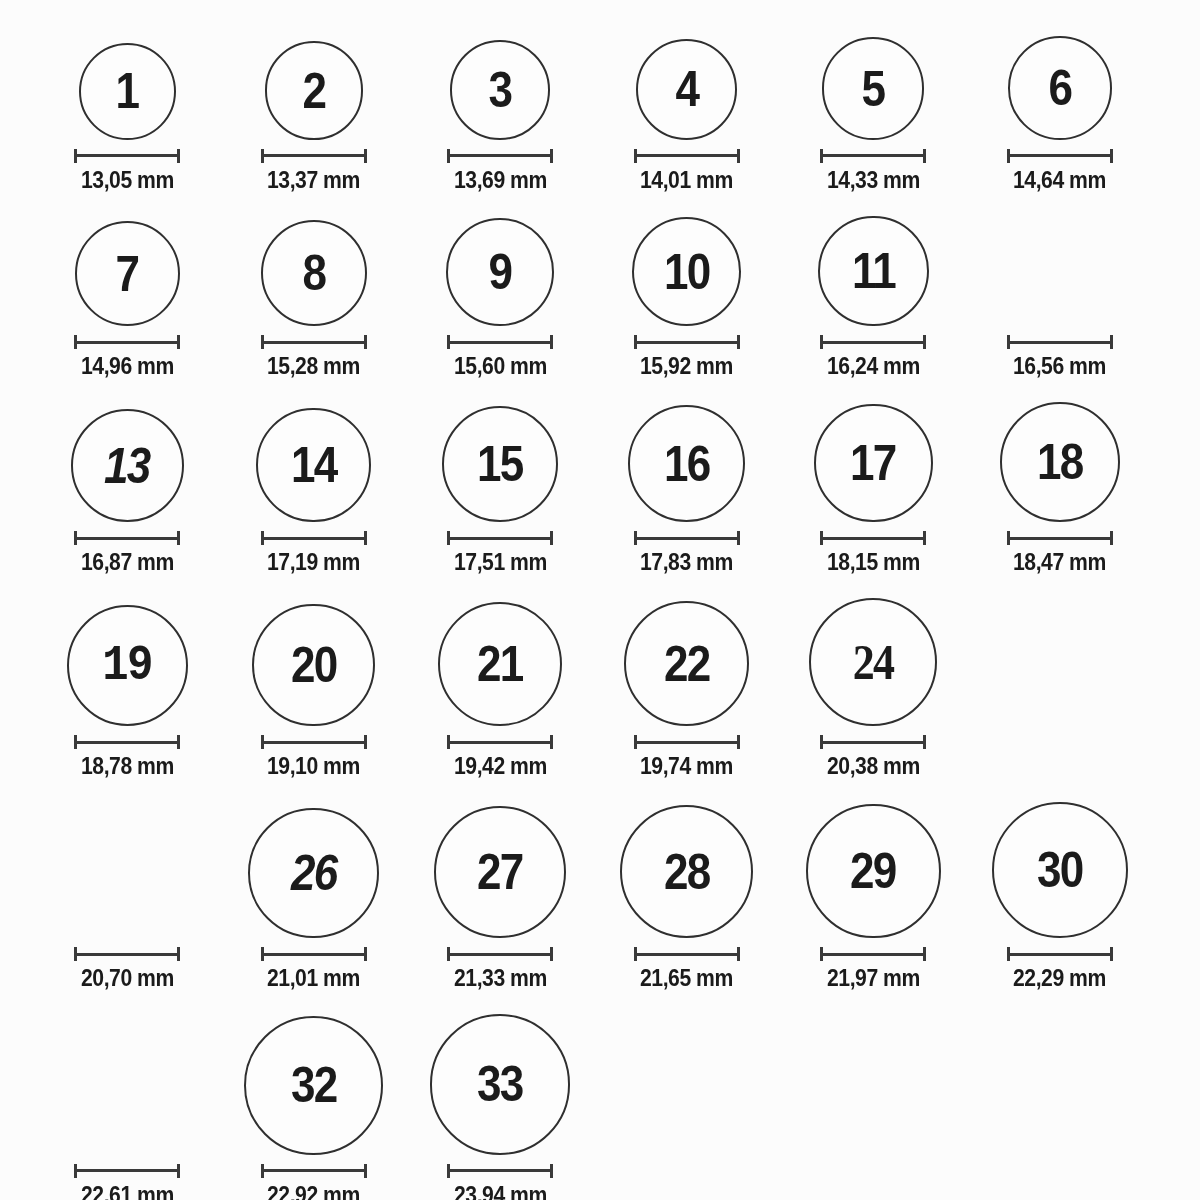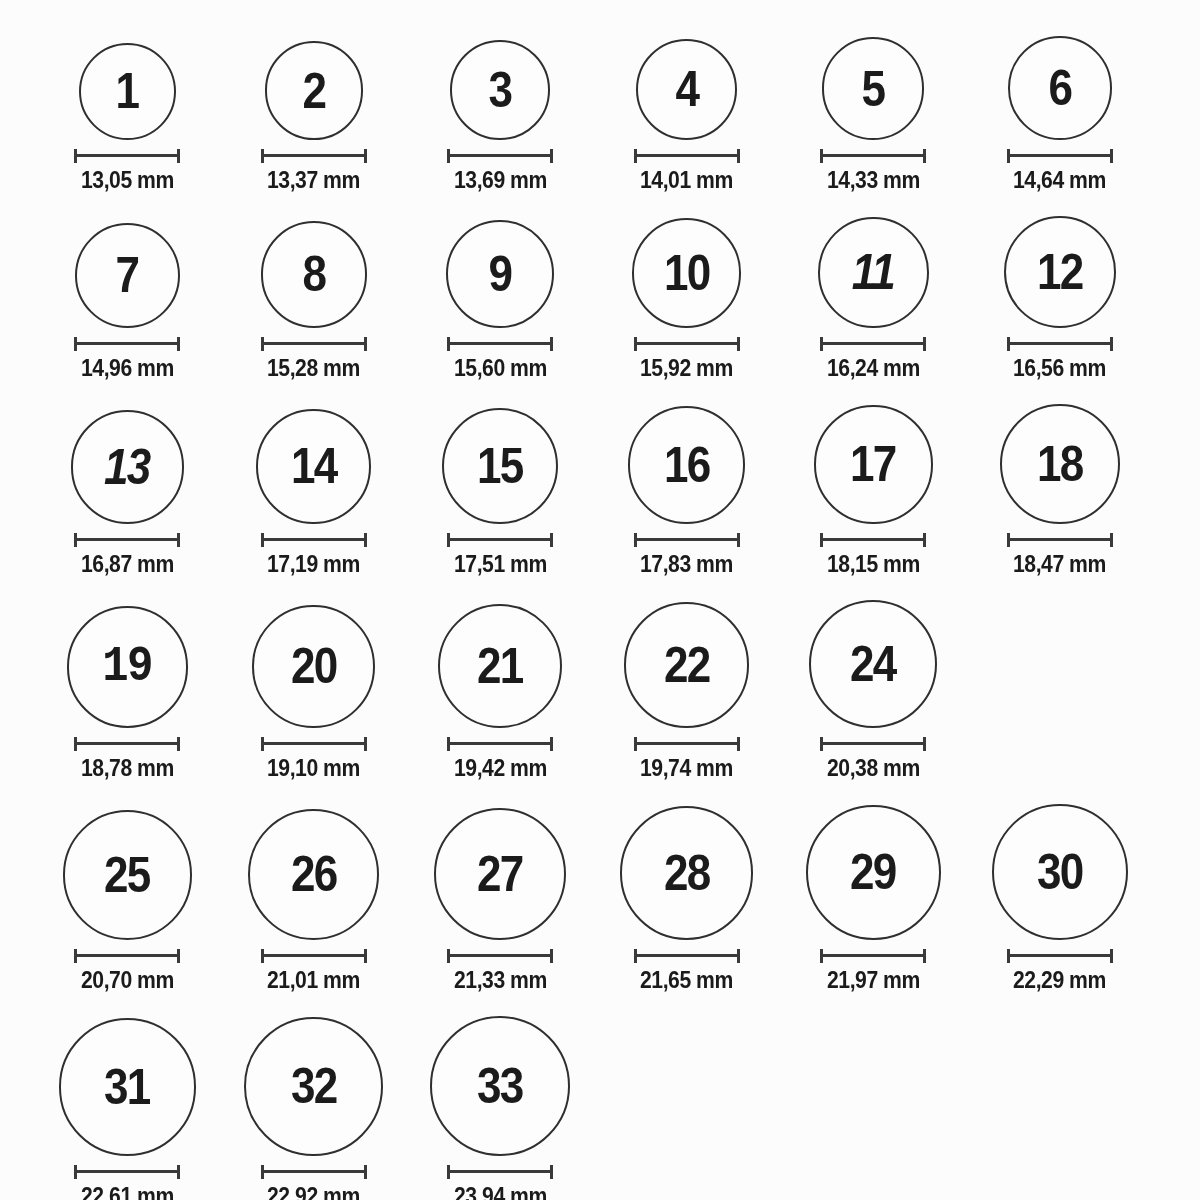--- a/index.html
+++ b/index.html
@@ -147,30 +147,27 @@
         <div class="diameter-label">15,60 mm</div>
       </div>
       <div class="size-cell">
         <div class="ring-circle" style="width: 109.15px; height: 109.15px;">
           <span class="size-number">10</span>
         </div>
         <div class="measure-line"></div>
         <div class="diameter-label">15,92 mm</div>
       </div>
       <div class="size-cell">
-        <div class="ring-circle" style="width: 110.5px; height: 110.5px; font-style: italic;">
+        <div class="ring-circle" style="width: 110.5px; height: 110.5px;">
           <span class="size-number">11</span>
         </div>
         <div class="measure-line"></div>
         <div class="diameter-label">16,24 mm</div>
       </div>
       <div class="size-cell">
-        <div class="ring-circle" style="width: 111.85px; height: 111.85px;">
-          <span class="size-number">12</span>
-        </div>
         <div class="measure-line"></div>
         <div class="diameter-label">16,56 mm</div>
       </div>
     </div>
     <div class="size-row">
       <div class="size-cell">
         <div class="ring-circle" style="width: 113.2px; height: 113.2px; font-style: italic;">
           <span class="size-number">13</span>
         </div>
         <div class="measure-line"></div>
@@ -235,37 +232,34 @@
         <div class="diameter-label">19,42 mm</div>
       </div>
       <div class="size-cell">
         <div class="ring-circle" style="width: 125.35px; height: 125.35px; text-align: center;">
           <span class="size-number">22</span>
         </div>
         <div class="measure-line"></div>
         <div class="diameter-label">19,74 mm</div>
       </div>
       <div class="size-cell">
-        <div class="ring-circle" style="width: 128.05px; height: 128.05px;">
+        <div class="ring-circle" style="width: 128.05px; height: 128.05px; font-family: Liberation Serif, serif;">
           <span class="size-number">24</span>
         </div>
         <div class="measure-line"></div>
         <div class="diameter-label">20,38 mm</div>
       </div>
     </div>
     <div class="size-row">
       <div class="size-cell">
-        <div class="ring-circle" style="width: 129.4px; height: 129.4px;">
-          <span class="size-number">25</span>
-        </div>
         <div class="measure-line"></div>
         <div class="diameter-label">20,70 mm</div>
       </div>
       <div class="size-cell">
-        <div class="ring-circle" style="width: 130.75px; height: 130.75px;">
+        <div class="ring-circle" style="width: 130.75px; height: 130.75px; font-style: italic;">
           <span class="size-number">26</span>
         </div>
         <div class="measure-line"></div>
         <div class="diameter-label">21,01 mm</div>
       </div>
       <div class="size-cell">
         <div class="ring-circle" style="width: 132.1px; height: 132.1px;">
           <span class="size-number">27</span>
         </div>
         <div class="measure-line"></div>
@@ -288,23 +282,20 @@
       <div class="size-cell">
         <div class="ring-circle" style="width: 136.15px; height: 136.15px;">
           <span class="size-number">30</span>
         </div>
         <div class="measure-line"></div>
         <div class="diameter-label">22,29 mm</div>
       </div>
     </div>
     <div class="size-row">
       <div class="size-cell">
-        <div class="ring-circle" style="width: 137.5px; height: 137.5px;">
-          <span class="size-number">31</span>
-        </div>
         <div class="measure-line"></div>
         <div class="diameter-label">22,61 mm</div>
       </div>
       <div class="size-cell">
         <div class="ring-circle" style="width: 138.85px; height: 138.85px;">
           <span class="size-number">32</span>
         </div>
         <div class="measure-line"></div>
         <div class="diameter-label">22,92 mm</div>
       </div>

